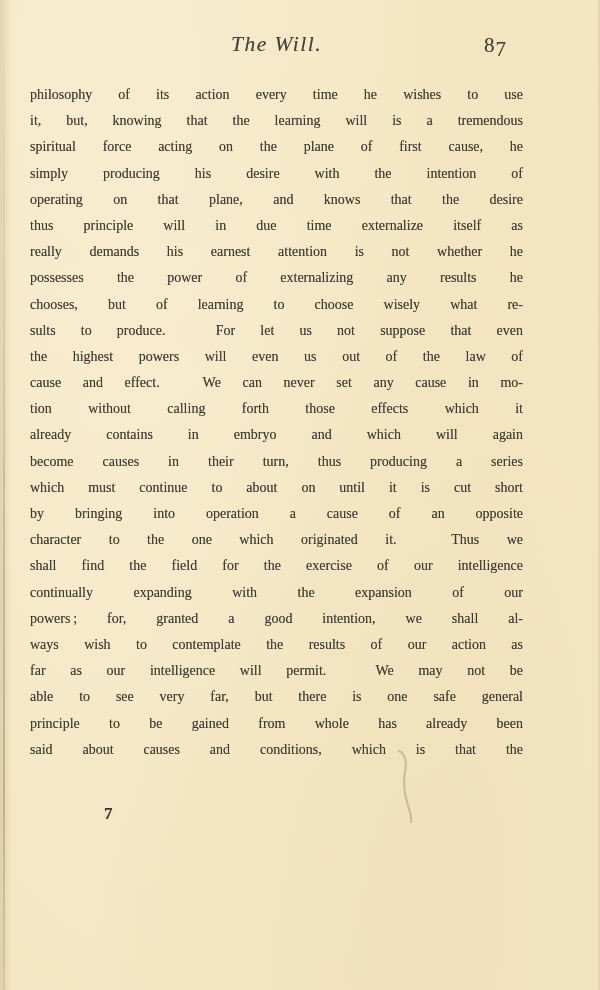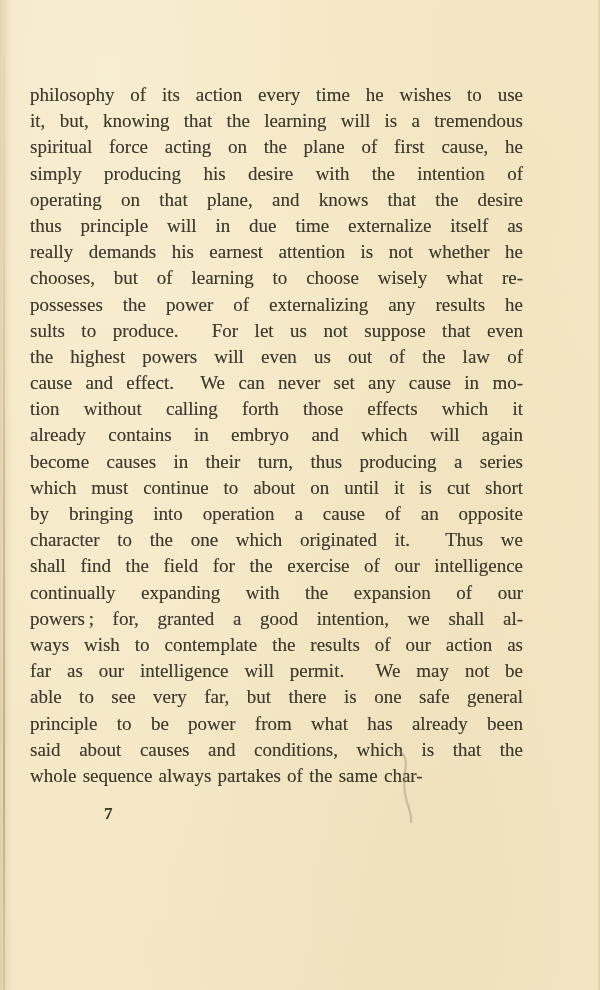--- a/index.html
+++ b/index.html
@@ -44,21 +44,21 @@
     position:absolute;right:16px;top:1px;
     font-size:21px;letter-spacing:1px;color:#45423a;
     text-shadow:0 0 0.6px rgba(69,66,58,0.45);
   }
   .pagenum .digit-7{position:relative;top:4px;}
   
   .text-block{position:absolute;top:82px;left:30px;width:493px;}
   .line{
     white-space:pre-wrap;
     text-align:justify;text-align-last:justify;
-    font-size:19px;line-height:26.2px;height:26.2px;
+    font-size:14px;line-height:26.2px;height:26.2px;
     color:#3d3a31;word-spacing:1.5px;
     text-shadow:0 0 0.6px rgba(61,58,49,0.5);
   }
   .line.last{text-align-last:left;}
   
   .signature{
     position:absolute;left:104px;top:804px;
     font-size:17px;font-weight:bold;color:#3d3a31;
     text-shadow:0 0 0.6px rgba(61,58,49,0.5);
   }
@@ -67,49 +67,52 @@
 </style>
 </head>
 <body>
 
 <div class="page">
 
   <div class="edge-left"></div>
   <div class="edge-line"></div>
   <div class="edge-right"></div>
 
+  <div class="header">
+    <span class="title">The Will.</span>
+    <span class="pagenum"><span class="digit-8">8</span><span class="digit-7">7</span></span>
+  </div>
 
   <div class="text-block">
       <div class="line">philosophy of its action every time he wishes to use</div>
       <div class="line">it, but, knowing that the learning will is a tremendous</div>
       <div class="line">spiritual force acting on the plane of first cause, he</div>
       <div class="line">simply producing his desire with the intention of</div>
       <div class="line">operating on that plane, and knows that the desire</div>
       <div class="line">thus principle will in due time externalize itself as</div>
       <div class="line">really demands his earnest attention is not whether he</div>
+      <div class="line">possesses the power of externalizing any results he</div>
       <div class="line">chooses, but of learning to choose wisely what re-</div>
-      <div class="line">possesses the power of externalizing any results he</div>
       <div class="line">sults to produce.  For let us not suppose that even</div>
       <div class="line">the highest powers will even us out of the law of</div>
       <div class="line">cause and effect.  We can never set any cause in mo-</div>
       <div class="line">tion without calling forth those effects which it</div>
       <div class="line">already contains in embryo and which will again</div>
       <div class="line">become causes in their turn, thus producing a series</div>
       <div class="line">which must continue to about on until it is cut short</div>
       <div class="line">by bringing into operation a cause of an opposite</div>
       <div class="line">character to the one which originated it.  Thus we</div>
       <div class="line">shall find the field for the exercise of our intelligence</div>
       <div class="line">continually expanding with the expansion of our</div>
       <div class="line">powers ; for, granted a good intention, we shall al-</div>
       <div class="line">ways wish to contemplate the results of our action as</div>
       <div class="line">far as our intelligence will permit.  We may not be</div>
       <div class="line">able to see very far, but there is one safe general</div>
-      <div class="line">principle to be power from what has already been</div>
+      <div class="line">principle to be gained from whole has already been</div>
       <div class="line">said about causes and conditions, which is that the</div>
-      <div class="line last">whole sequence always partakes of the same char-</div>
     </div>
 
   <div class="signature">7</div>
 
   <svg class="overlay" viewBox="0 0 600 990" xmlns="http://www.w3.org/2000/svg">
     <path d="M 399 751 c 7 3 8 10 6 21 c -2 12 -1 20 2 30 c 3 10 5 14 4 20" fill="none" stroke="#8b8066" stroke-opacity="0.38" stroke-width="2.2" stroke-linecap="round"></path>
   </svg>
 
 </div>
 

